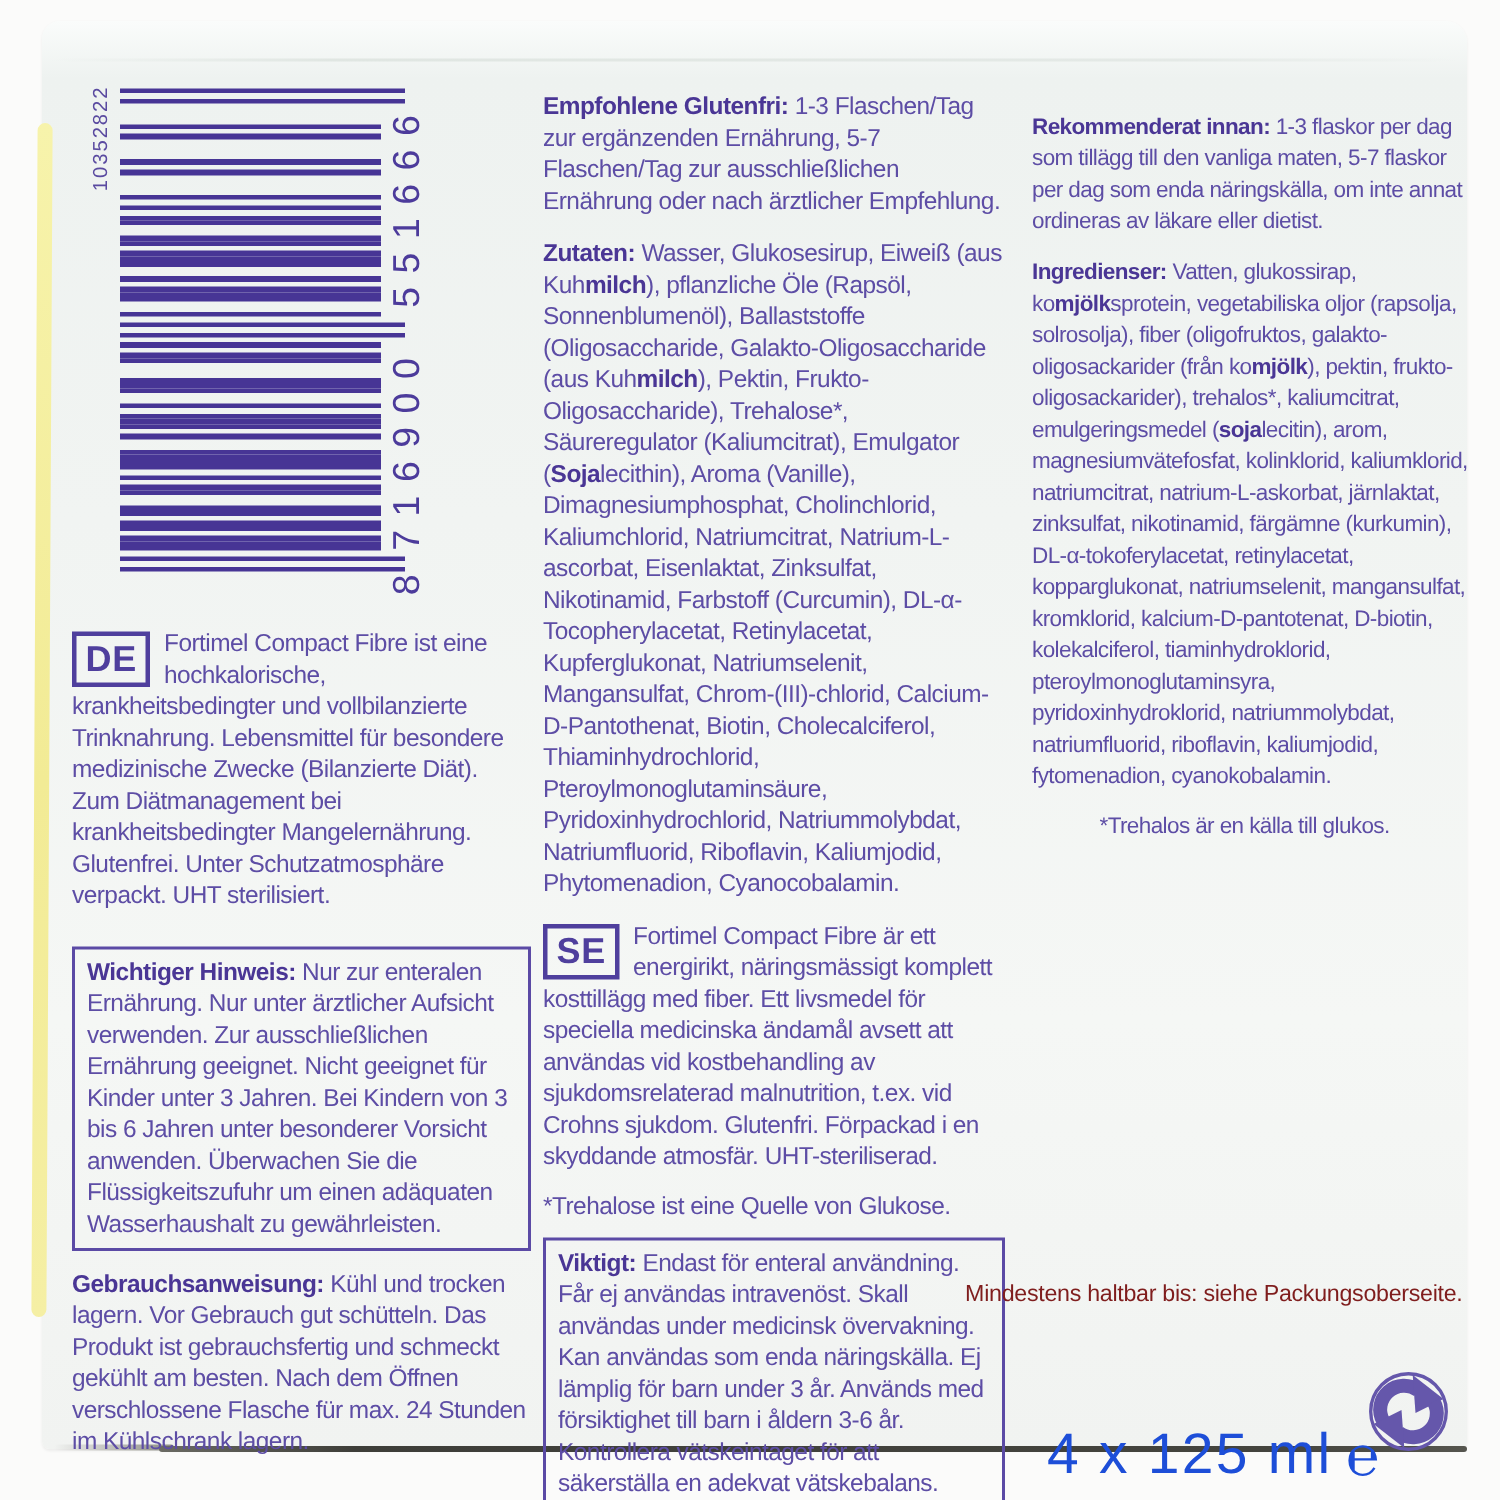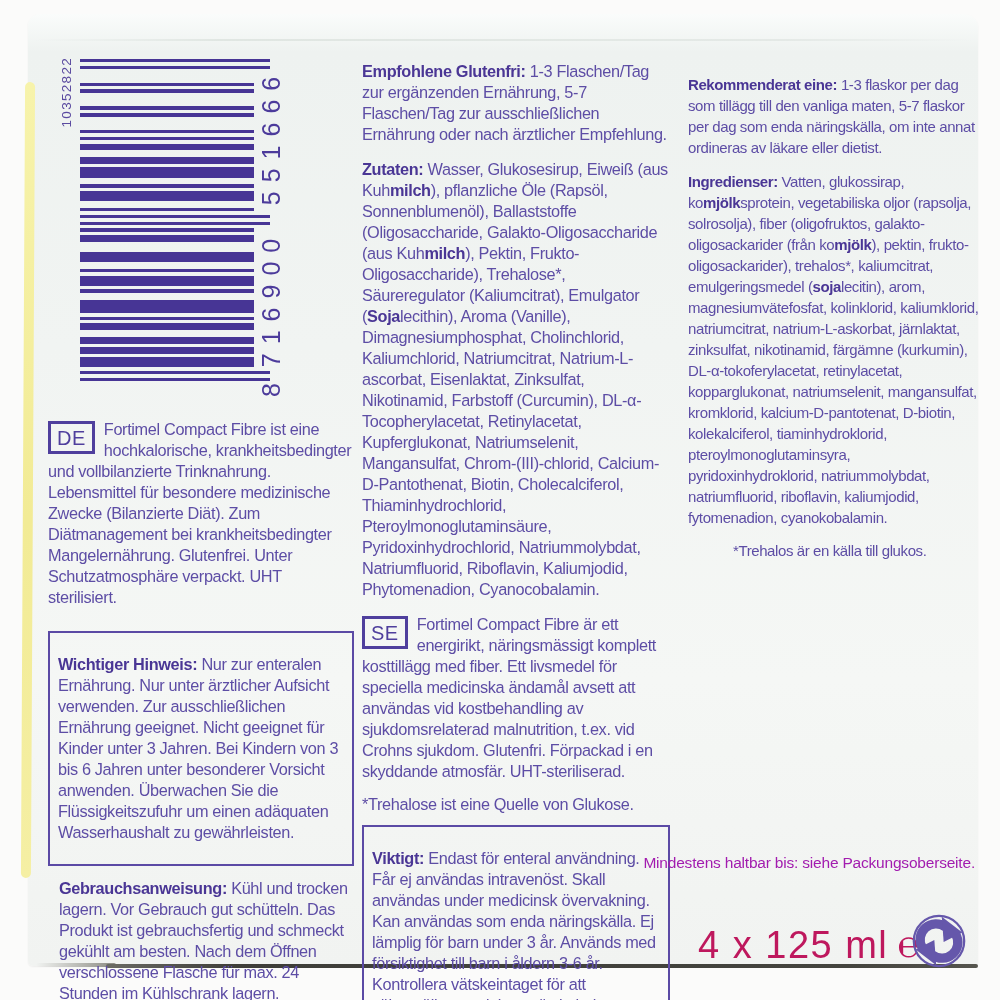--- a/index.html
+++ b/index.html
@@ -49,32 +49,32 @@
   .d-g1{left:26px;width:141px;text-align:center;letter-spacing:9px;}
   .d-g2{left:188px;width:141px;text-align:center;letter-spacing:9px;}
   
   .col{position:absolute;color:#5d4da5;}
   .col p{margin:0 0 10px 0;}
   .col b{color:#4a3695;}
   .col-left{left:48px;top:419px;width:306px;font-size:16.3px;line-height:21px;letter-spacing:-0.35px;}
   .col-mid{left:362px;top:61px;width:308px;font-size:16.3px;line-height:21px;letter-spacing:-0.35px;}
   .col-right{left:688px;top:61px;width:291px;font-size:15px;line-height:21px;letter-spacing:-0.4px;}
   .badge{
-    float:left;border:3px solid #4f3f9d;color:#4f3f9d;font-weight:normal;
-    font-size:20px;line-height:1;padding:4px 6px 3px 6px;margin:2px 9px 3px 0;
+    float:left;border:3px solid #4f3f9d;color:#4f3f9d;font-weight:bold;
+    font-size:24px;line-height:1;padding:4px 6px 3px 6px;margin:2px 9px 3px 0;
     letter-spacing:0.5px;
   }
-  .wbox{border:2px solid #5b4aa5;padding:21px 8px;margin:0 0 10px 0;}
+  .wbox{border:2px solid #5b4aa5;padding:5px 8px;margin:0 0 10px 0;}
   .wbox p{margin:0;}
   .clear{clear:both;}
   
   .bestbefore{position:absolute;right:25px;top:853px;width:430px;text-align:right;
-    font-size:15.5px;line-height:20px;color:#a21caf;letter-spacing:-0.2px;}
-  .volume{position:absolute;left:698px;top:924px;color:#be185d;font-size:38px;
-    letter-spacing:1.5px;display:flex;align-items:flex-start;}
+    font-size:15.5px;line-height:20px;color:#7f1d1d;letter-spacing:-0.2px;}
+  .volume{position:absolute;left:698px;top:949px;color:#1d4ed8;font-size:38px;
+    letter-spacing:1.5px;display:flex;align-items:center;}
   .volume .esign{font-size:37px;margin-left:9px;letter-spacing:0;}
   .greendot{position:absolute;left:911px;top:913px;width:56px;height:56px;}
 </style>
 </head>
 <body>
 
 <div class="face"></div>
 <div class="fold-line"></div>
 <div class="yellow-edge"></div>
 <div class="bottom-shadow-soft"></div>
@@ -188,39 +188,39 @@
 
 <div class="col col-left">
   <p>
     <span class="badge">DE</span>
     <span>Fortimel Compact Fibre ist eine hochkalorische, krankheitsbedingter und vollbilanzierte Trinknahrung. Lebensmittel für besondere medizinische Zwecke (Bilanzierte Diät). Zum Diätmanagement bei krankheitsbedingter Mangelernährung. Glutenfrei. Unter Schutzatmosphäre verpackt. UHT sterilisiert.</span>
   </p>
   <div class="clear"></div>
   <div class="wbox" style="margin-top:13px;">
     <p><b>Wichtiger Hinweis:</b> Nur zur enteralen Ernährung. Nur unter ärztlicher Aufsicht verwenden. Zur ausschließlichen Ernährung geeignet. Nicht geeignet für Kinder unter 3 Jahren. Bei Kindern von 3 bis 6 Jahren unter besonderer Vorsicht anwenden. Überwachen Sie die Flüssigkeitszufuhr um einen adäquaten Wasserhaushalt zu gewährleisten.</p>
   </div>
-  <p style="margin-top:12px;margin-left:11px;"><b>Gebrauchsanweisung:</b> Kühl und trocken lagern. Vor Gebrauch gut schütteln. Das Produkt ist gebrauchsfertig und schmeckt gekühlt am besten. Nach dem Öffnen verschlossene Flasche für max. 24 Stunden im Kühlschrank lagern.</p>
+  <p style="margin-top:12px;"><b>Gebrauchsanweisung:</b> Kühl und trocken lagern. Vor Gebrauch gut schütteln. Das Produkt ist gebrauchsfertig und schmeckt gekühlt am besten. Nach dem Öffnen verschlossene Flasche für max. 24 Stunden im Kühlschrank lagern.</p>
 </div>
 
 <div class="col col-mid">
   <p><b>Empfohlene Glutenfri:</b> 1-3 Flaschen/Tag zur ergänzenden Ernährung, 5-7 Flaschen/Tag zur ausschließlichen Ernährung oder nach ärztlicher Empfehlung.</p>
   <p style="margin-top:14px;"><b>Zutaten:</b> Wasser, Glukosesirup, Eiweiß (aus Kuh<b>milch</b>), pflanzliche Öle (Rapsöl, Sonnenblumenöl), Ballaststoffe (Oligosaccharide, Galakto-Oligosaccharide (aus Kuh<b>milch</b>), Pektin, Frukto-Oligosaccharide), Trehalose*, Säureregulator (Kaliumcitrat), Emulgator (<b>Soja</b>lecithin), Aroma (Vanille), Dimagnesiumphosphat, Cholinchlorid, Kaliumchlorid, Natriumcitrat, Natrium-L-ascorbat, Eisenlaktat, Zinksulfat, Nikotinamid, Farbstoff (Curcumin), DL-α-Tocopherylacetat, Retinylacetat, Kupferglukonat, Natriumselenit, Mangansulfat, Chrom-(III)-chlorid, Calcium-D-Pantothenat, Biotin, Cholecalciferol, Thiaminhydrochlorid, Pteroylmonoglutaminsäure, Pyridoxinhydrochlorid, Natriummolybdat, Natriumfluorid, Riboflavin, Kaliumjodid, Phytomenadion, Cyanocobalamin.</p>
   <p style="margin-top:14px;">
     <span class="badge">SE</span>
     <span>Fortimel Compact Fibre är ett energirikt, näringsmässigt komplett kosttillägg med fiber. Ett livsmedel för speciella medicinska ändamål avsett att användas vid kostbehandling av sjukdomsrelaterad malnutrition, t.ex. vid Crohns sjukdom. Glutenfri. Förpackad i en skyddande atmosfär. UHT-steriliserad.</span>
   </p>
   <p style="margin-top:12px;">*Trehalose ist eine Quelle von Glukose.</p>
   <div class="clear"></div>
   <div class="wbox">
     <p><b>Viktigt:</b> Endast för enteral användning. Får ej användas intravenöst. Skall användas under medicinsk övervakning. Kan användas som enda näringskälla. Ej lämplig för barn under 3 år. Används med försiktighet till barn i åldern 3-6 år. Kontrollera vätskeintaget för att säkerställa en adekvat vätskebalans.</p>
   </div>
 </div>
 
 <div class="col col-right">
-  <p style="margin-top:13px;"><b>Rekommenderat eine:</b> 1-3 flaskor per dag som tillägg till den vanliga maten, 5-7 flaskor per dag som enda näringskälla, om inte annat ordineras av läkare eller dietist.</p>
+  <p style="margin-top:13px;"><b>Rekommenderat innan:</b> 1-3 flaskor per dag som tillägg till den vanliga maten, 5-7 flaskor per dag som enda näringskälla, om inte annat ordineras av läkare eller dietist.</p>
   <p style="margin-top:13px;"><b>Ingredienser:</b> Vatten, glukossirap, ko<b>mjölk</b>sprotein, vegetabiliska oljor (rapsolja, solrosolja), fiber (oligofruktos, galakto-oligosackarider (från ko<b>mjölk</b>), pektin, frukto-oligosackarider), trehalos*, kaliumcitrat, emulgeringsmedel (<b>soja</b>lecitin), arom, magnesiumvätefosfat, kolinklorid, kaliumklorid, natriumcitrat, natrium-L-askorbat, järnlaktat, zinksulfat, nikotinamid, färgämne (kurkumin), DL-α-tokoferylacetat, retinylacetat, kopparglukonat, natriumselenit, mangansulfat, kromklorid, kalcium-D-pantotenat, D-biotin, kolekalciferol, tiaminhydroklorid, pteroylmonoglutaminsyra, pyridoxinhydroklorid, natriummolybdat, natriumfluorid, riboflavin, kaliumjodid, fytomenadion, cyanokobalamin.</p>
   <p style="margin-top:12px;margin-left:45px;">*Trehalos är en källa till glukos.</p>
 </div>
 
 <div class="bestbefore">
   <div>Mindestens haltbar bis: siehe Packungsoberseite.</div>
 </div>
 
 <div class="volume">
   <span>4 x 125 ml</span>

